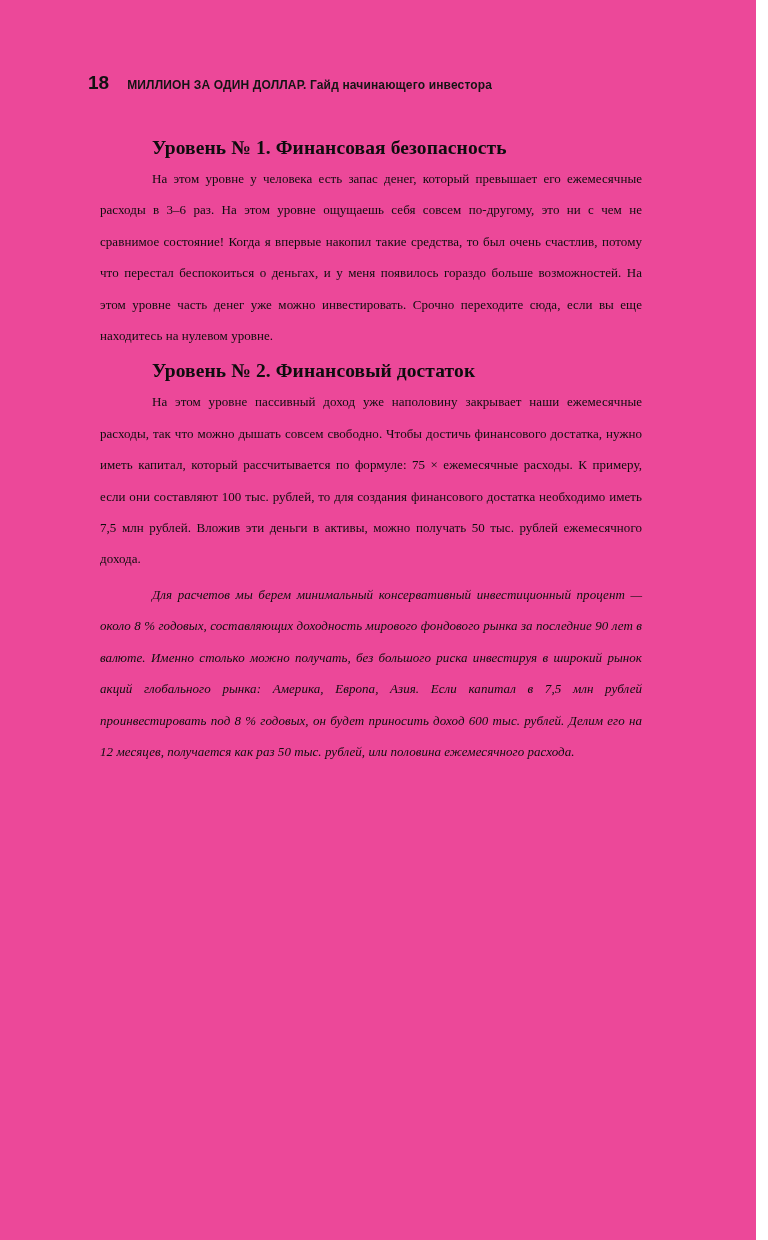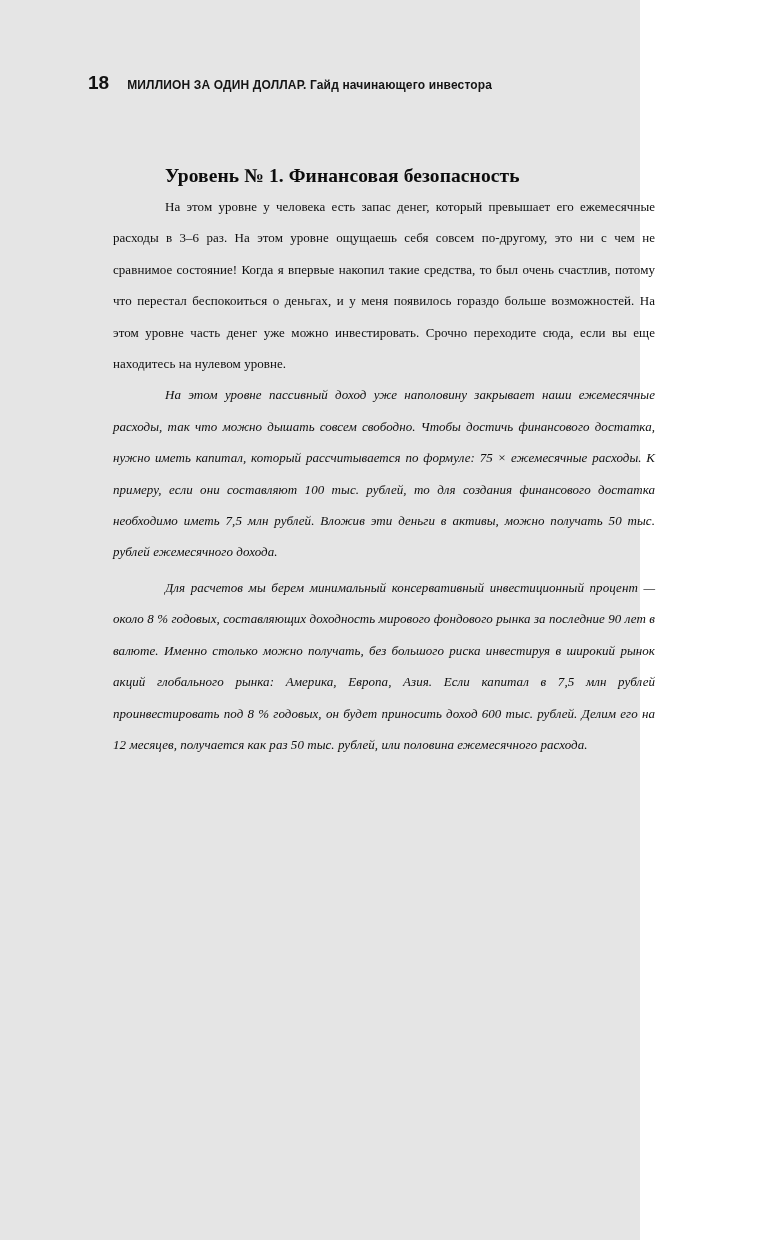--- a/index.html
+++ b/index.html
@@ -11,23 +11,23 @@
     width: 768px;
     height: 1240px;
     font-family: "Liberation Serif", serif;
     color: #0d0d0d;
     position: relative;
     overflow: hidden;
   }
   .page {
     position: absolute;
     left: 0; top: 0;
-    width: 640px;
+    width: 756px;
     height: 1240px;
-    background: #e5e5e5;
+    background: #ec4899;
   }
   
   .runhead {
     position: absolute;
     left: 88px;
     top: 72px;
     width: 600px;
     display: flex;
     align-items: baseline;
     gap: 18px;
@@ -43,24 +43,23 @@
   .runtitle {
     font-family: "Liberation Sans", sans-serif;
     font-weight: bold;
     font-size: 12px;
     letter-spacing: 0.15px;
     color: #141414;
   }
   
   .textblock {
     position: absolute;
-    left: 113px;
+    left: 100px;
     top: 133px;
     width: 542px;
-    margin-top: 28px;
   }
   h2.subhead {
     font-family: "Liberation Serif", serif;
     font-weight: bold;
     font-size: 19.5px;
     line-height: 30px;
     margin: 0;
     padding: 0 0 0 52px;
     text-align: left;
     letter-spacing: 0.1px;
@@ -95,17 +94,18 @@
   <div class="runhead">
     <span class="folio">18</span>
     <span class="runtitle">МИЛЛИОН ЗА ОДИН ДОЛЛАР. Гайд начинающего инвестора</span>
   </div>
 
   <div class="textblock">
 
     <h2 class="subhead">Уровень № 1. Финансовая безопасность</h2>
     <p class="body">На этом уровне у человека есть запас денег, который превышает его ежемесячные расходы в 3–6 раз. На этом уровне ощущаешь себя совсем по-другому, это ни с чем не сравнимое состояние! Когда я впервые накопил такие средства, то был очень счастлив, потому что перестал беспокоиться о деньгах, и у меня появилось гораздо больше возможностей. На этом уровне часть денег уже можно инвестировать. Срочно переходите сюда, если вы еще находитесь на нулевом уровне.</p>
 
+    <h2 class="subhead tight">Уровень № 2. Финансовый достаток</h2>
     <p class="body">На этом уровне пассивный доход уже наполовину закрывает наши ежемесячные расходы, так что можно дышать совсем свободно. Чтобы достичь финансового достатка, нужно иметь капитал, который рассчитывается по формуле: 75 × ежемесячные расходы. К примеру, если они составляют 100 тыс. рублей, то для создания финансового достатка необходимо иметь 7,5 млн рублей. Вложив эти деньги в активы, можно получать 50 тыс. рублей ежемесячного дохода.</p>
     <p class="body gap-before">Для расчетов мы берем минимальный консервативный инвестиционный процент — около 8 % годовых, составляющих доходность мирового фондового рынка за последние 90 лет в валюте. Именно столько можно получать, без большого риска инвестируя в широкий рынок акций глобального рынка: Америка, Европа, Азия. Если капитал в 7,5 млн рублей проинвестировать под 8 % годовых, он будет приносить доход 600 тыс. рублей. Делим его на 12 месяцев, получается как раз 50 тыс. рублей, или половина ежемесячного расхода.</p>
 
   </div>
 </div>
 
 </body></html>

